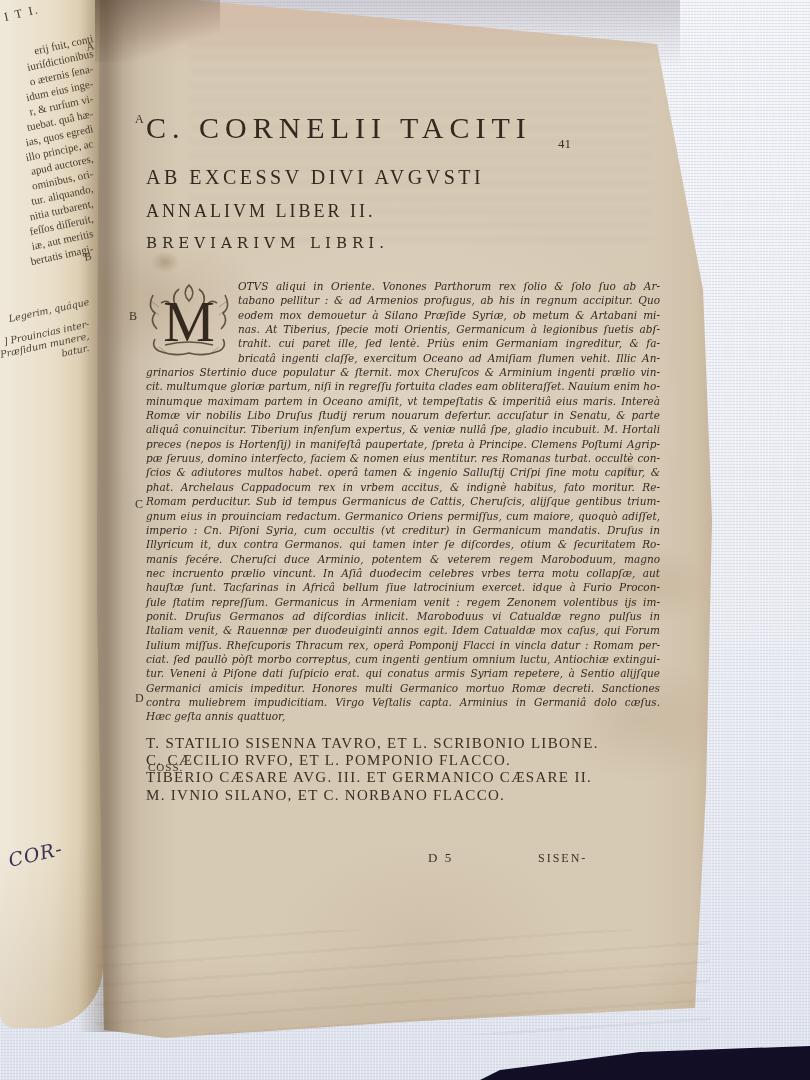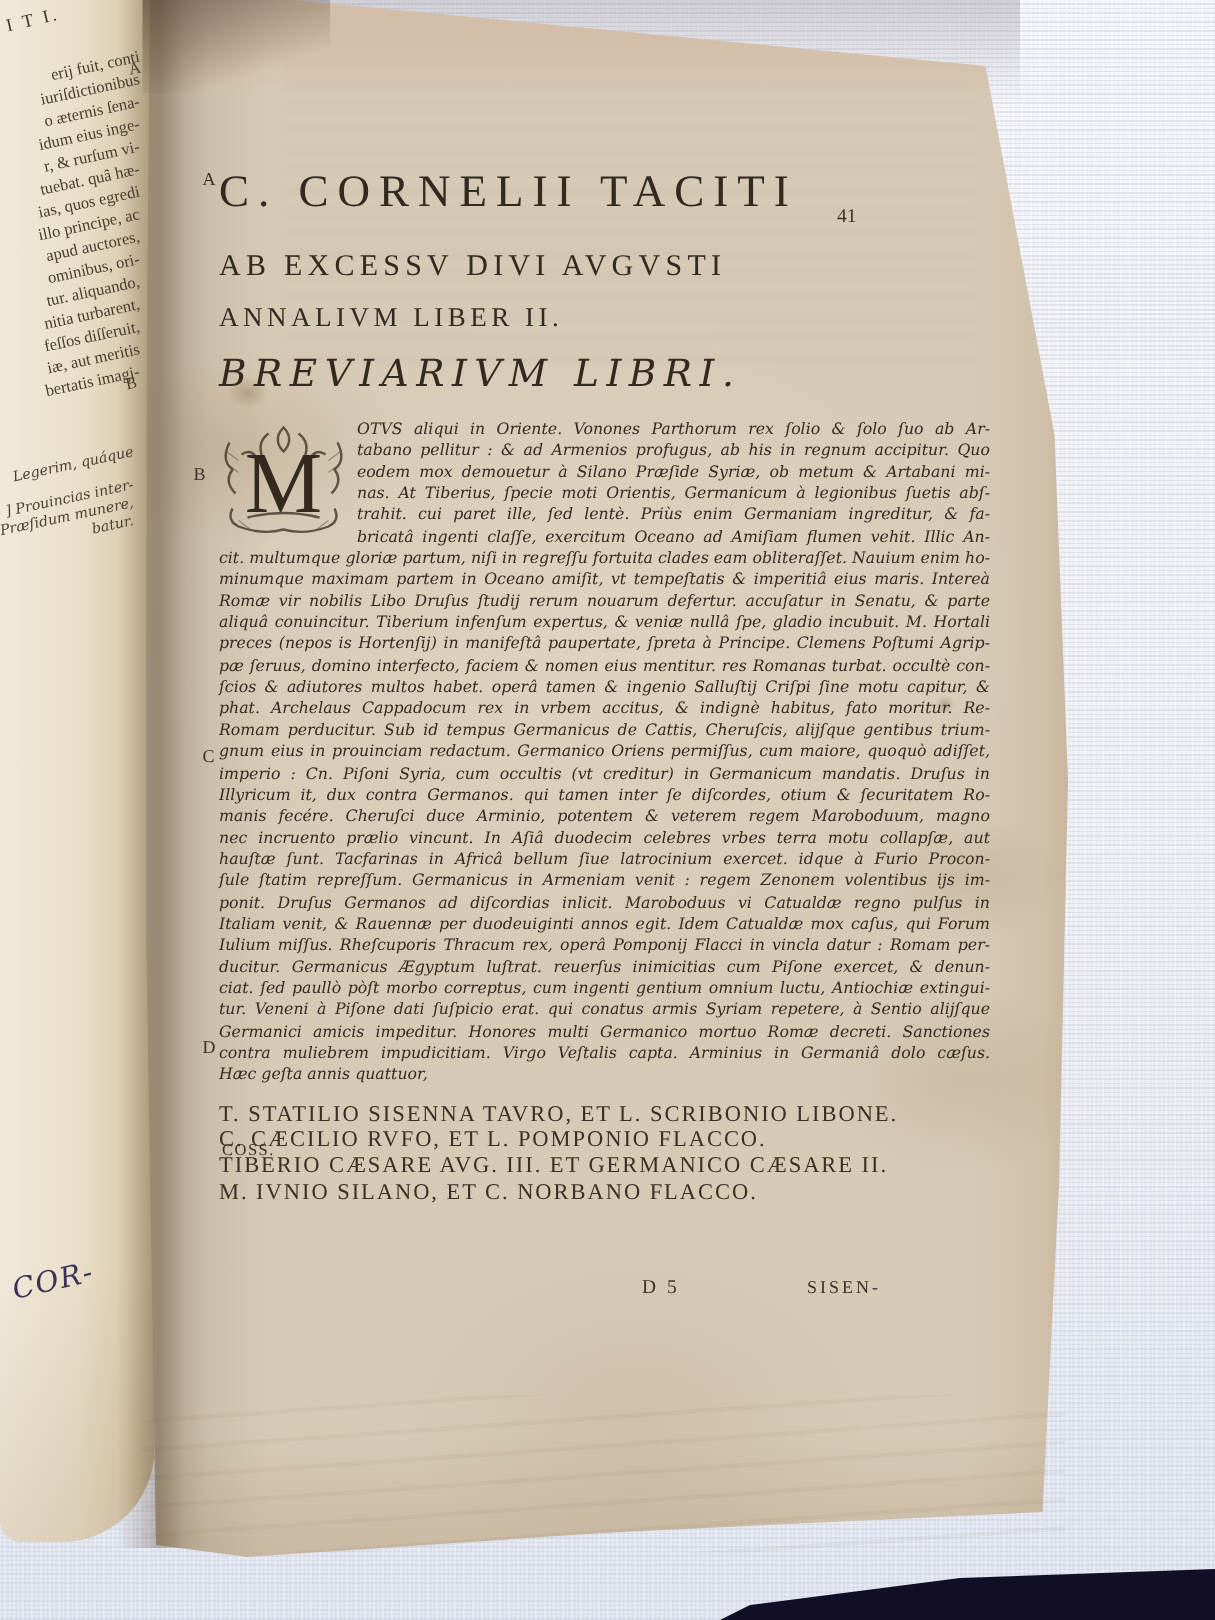--- a/index.html
+++ b/index.html
@@ -57,21 +57,21 @@
     filter:blur(2px);}
   .cover-wedge{position:absolute;inset:0;pointer-events:none;
     clip-path:polygon(480px 1080px,810px 1080px,810px 1046px,640px 1052px,500px 1070px);
     background:linear-gradient(180deg,#2c2450 0%,#191433 55%,#120e26 100%);}
   
   .pageno{position:absolute;left:463px;top:96px;font-size:13px;color:#3a3127;margin-top:40px;}
   .headers{position:absolute;left:51px;top:108px;width:514px;text-align:left;color:#322a20;}
   .h1{font-size:30px;letter-spacing:6px;line-height:40px;}
   .h2{font-size:20px;letter-spacing:3.5px;margin-top:18px;}
   .h3{font-size:18px;letter-spacing:3px;margin-top:12px;}
-  .h4{font-size:25px;letter-spacing:5px;margin-top:12px;font-style:italic;
+  .h4{font-size:15px;letter-spacing:5px;margin-top:12px;
       font-family:"DejaVu Serif",serif;}
   .mletter{position:absolute;font-size:12px;color:#3a3127;}
   .mA{left:40px;top:112px;} .mB{left:34px;top:309px;} .mC{left:40px;top:497px;} .mD{left:40px;top:691px;}
   .body{position:absolute;left:51px;top:279px;width:514px;color:#332a20;
     font-family:"DejaVu Serif",serif;font-style:italic;font-size:10.5px;}
   .bl{height:14.35px;line-height:14.35px;text-align:justify;text-align-last:justify;
     white-space:nowrap;overflow:visible;}
   .bl.ind{margin-left:92px;}
   .bl.plain{text-align:left;text-align-last:left;}
   .dropcap{position:absolute;left:50px;top:281px;width:88px;height:76px;}
@@ -146,40 +146,40 @@
       </svg>
     </div>
 
     <div class="body">
       <div class="bl ind">OTVS aliqui in Oriente. Vonones Parthorum rex ſolio &amp; ſolo ſuo ab Ar-</div>
       <div class="bl ind">tabano pellitur : &amp; ad Armenios profugus, ab his in regnum accipitur. Quo</div>
       <div class="bl ind">eodem mox demouetur à Silano Præſide Syriæ, ob metum &amp; Artabani mi-</div>
       <div class="bl ind">nas. At Tiberius, ſpecie moti Orientis, Germanicum à legionibus ſuetis abſ-</div>
       <div class="bl ind">trahit. cui paret ille, ſed lentè. Priùs enim Germaniam ingreditur, &amp; fa-</div>
       <div class="bl ind">bricatâ ingenti claſſe, exercitum Oceano ad Amiſiam flumen vehit. Illic An-</div>
+      <div class="bl">grinarios Stertinio duce populatur &amp; ſternit. mox Cheruſcos &amp; Arminium ingenti prælio vin-</div>
       <div class="bl">cit. multumque gloriæ partum, niſi in regreſſu fortuita clades eam obliteraſſet. Nauium enim ho-</div>
       <div class="bl">minumque maximam partem in Oceano amiſit, vt tempeſtatis &amp; imperitiâ eius maris. Intereà</div>
       <div class="bl">Romæ vir nobilis Libo Druſus ſtudij rerum nouarum defertur. accuſatur in Senatu, &amp; parte</div>
       <div class="bl">aliquâ conuincitur. Tiberium infenſum expertus, &amp; veniæ nullâ ſpe, gladio incubuit. M. Hortali</div>
       <div class="bl">preces (nepos is Hortenſij) in manifeſtâ paupertate, ſpreta à Principe. Clemens Poſtumi Agrip-</div>
       <div class="bl">pæ ſeruus, domino interfecto, faciem &amp; nomen eius mentitur. res Romanas turbat. occultè con-</div>
       <div class="bl">ſcios &amp; adiutores multos habet. operâ tamen &amp; ingenio Salluſtij Criſpi ſine motu capitur, &amp;</div>
       <div class="bl">phat. Archelaus Cappadocum rex in vrbem accitus, &amp; indignè habitus, fato moritur. Re-</div>
       <div class="bl">Romam perducitur. Sub id tempus Germanicus de Cattis, Cheruſcis, alijſque gentibus trium-</div>
       <div class="bl">gnum eius in prouinciam redactum. Germanico Oriens permiſſus, cum maiore, quoquò adiſſet,</div>
       <div class="bl">imperio : Cn. Piſoni Syria, cum occultis (vt creditur) in Germanicum mandatis. Druſus in</div>
       <div class="bl">Illyricum it, dux contra Germanos. qui tamen inter ſe diſcordes, otium &amp; ſecuritatem Ro-</div>
       <div class="bl">manis fecére. Cheruſci duce Arminio, potentem &amp; veterem regem Maroboduum, magno</div>
       <div class="bl">nec incruento prælio vincunt. In Aſiâ duodecim celebres vrbes terra motu collapſæ, aut</div>
       <div class="bl">hauſtæ ſunt. Tacfarinas in Africâ bellum ſiue latrocinium exercet. idque à Furio Procon-</div>
       <div class="bl">ſule ſtatim repreſſum. Germanicus in Armeniam venit : regem Zenonem volentibus ijs im-</div>
       <div class="bl">ponit. Druſus Germanos ad diſcordias inlicit. Maroboduus vi Catualdæ regno pulſus in</div>
       <div class="bl">Italiam venit, &amp; Rauennæ per duodeuiginti annos egit. Idem Catualdæ mox caſus, qui Forum</div>
       <div class="bl">Iulium miſſus. Rheſcuporis Thracum rex, operâ Pomponij Flacci in vincla datur : Romam per-</div>
-      <div class="bl">ducitur. Germanicus Ægyptum luſtrat. reuerſus inimicitias cum Piſone exercet, &amp; denun-</div>
       <div class="bl">ciat. ſed paullò pòſt morbo correptus, cum ingenti gentium omnium luctu, Antiochiæ extingui-</div>
       <div class="bl">tur. Veneni à Piſone dati ſuſpicio erat. qui conatus armis Syriam repetere, à Sentio alijſque</div>
       <div class="bl">Germanici amicis impeditur. Honores multi Germanico mortuo Romæ decreti. Sanctiones</div>
       <div class="bl">contra muliebrem impudicitiam. Virgo Veſtalis capta. Arminius in Germaniâ dolo cæſus.</div>
       <div class="bl plain">Hæc geſta annis quattuor,</div>
     </div>
 
     <div class="coss">
       <span class="coss-label">COSS.</span>
       <div class="coss-line">T. STATILIO SISENNA TAVRO, ET L. SCRIBONIO LIBONE.</div>

